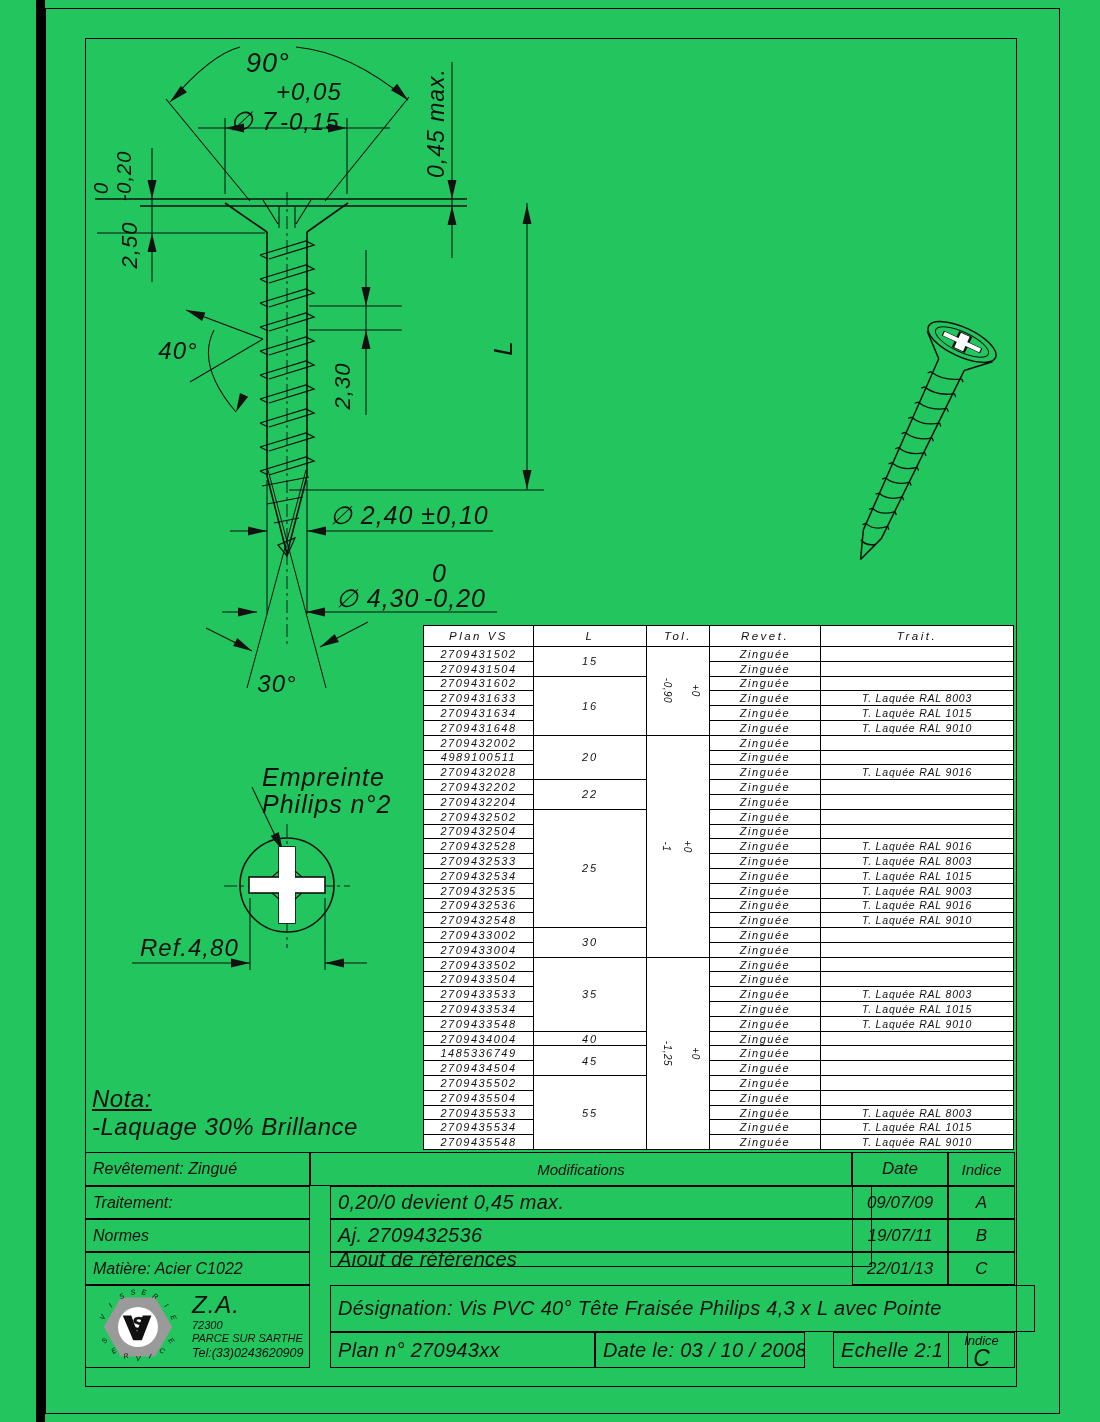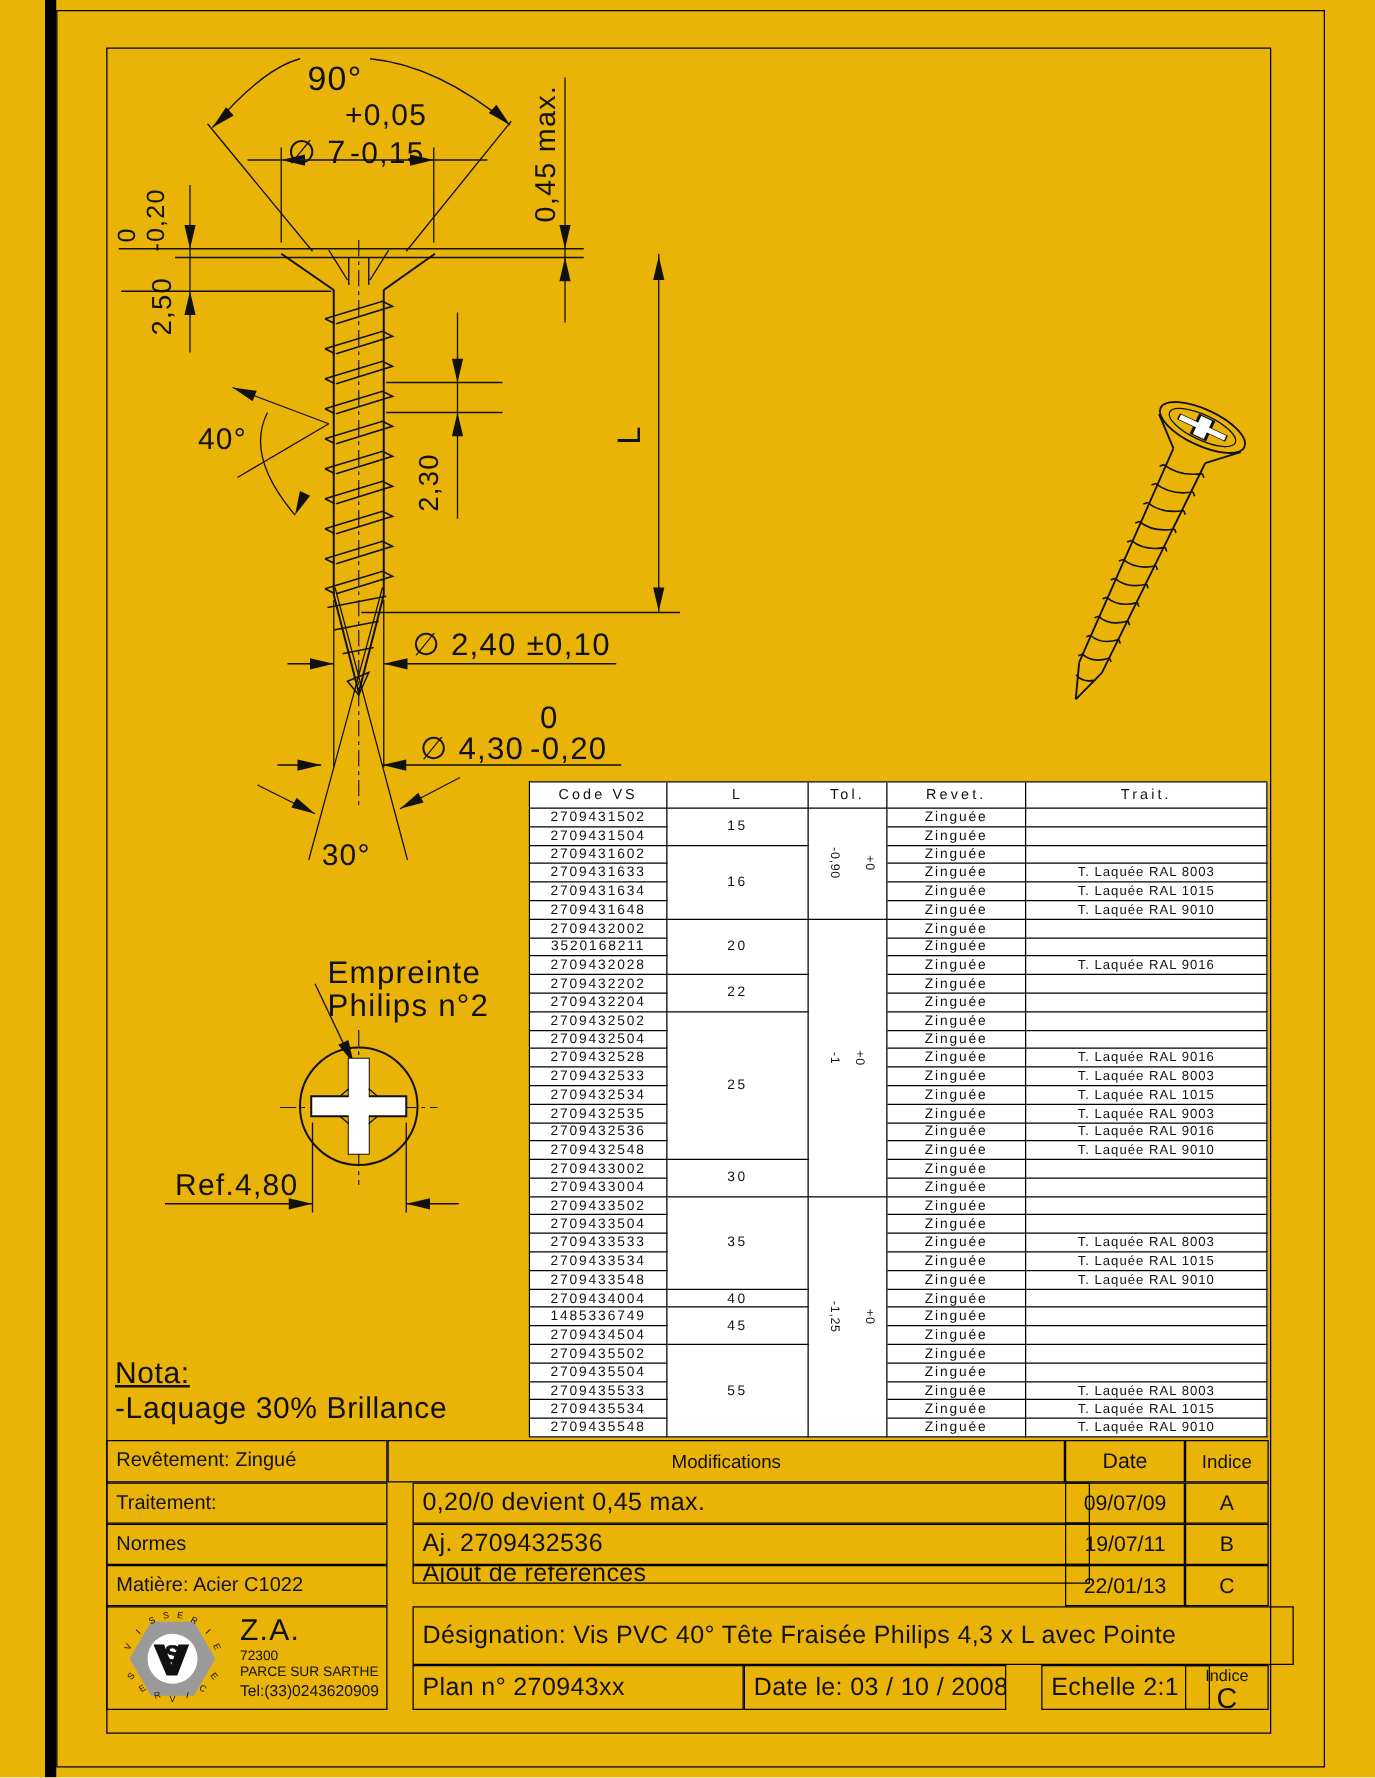--- a/index.html
+++ b/index.html
@@ -1,17 +1,17 @@
 <!DOCTYPE html>
 <html><head>
 <meta charset="utf-8">
 <style>
   html,body{margin:0;padding:0;background:#fff;}
-  #page{position:relative;width:1100px;height:1422px;background:#eab308;overflow:hidden;
-        font-family:"Liberation Sans",sans-serif;color:#111;}
+  #page{position:relative;width:1100px;height:1422px;background:#22c55e;overflow:hidden;
+        font-family:"Liberation Sans",sans-serif;color:#111;font-style:italic;}
   .abs{position:absolute;}
   #left-strip{left:36px;top:0;width:9px;height:1422px;background:#000;}
   #outer-border{left:45px;top:8px;width:1013px;height:1404px;border:1.5px solid #000;}
   #inner-frame{left:85px;top:38px;width:930px;height:1347px;border:1.5px solid #000;}
   svg{display:block;}
   svg text{font-family:"Liberation Sans",sans-serif;fill:#111;}
   .dimtext{letter-spacing:1px;}
   
   #vs-table{left:423px;top:625px;width:590px;height:524px;display:grid;
     grid-template-columns:110px 113px 63px 111px 193px;
@@ -179,21 +179,21 @@
       <text x="336" y="607" font-size="25">∅ 4,30</text>
       <text x="424" y="607" font-size="25">-0,20</text>
       <text x="277" y="692" font-size="24" text-anchor="middle">30°</text>
       <text x="262" y="786" font-size="25">Empreinte</text>
       <text x="262" y="813" font-size="25">Philips n°2</text>
       <text x="140" y="956" font-size="24">Ref.4,80</text>
     </g>
   </svg>
 
   <div class="abs" id="vs-table">
-      <div class="cell hdr" style="grid-area: 1 / 1 / span 1;">Code VS</div>
+      <div class="cell hdr" style="grid-area: 1 / 1 / span 1;">Plan VS</div>
       <div class="cell hdr" style="grid-area: 1 / 2 / span 1;">L</div>
       <div class="cell hdr" style="grid-area: 1 / 3 / span 1;">Tol.</div>
       <div class="cell hdr" style="grid-area: 1 / 4 / span 1;">Revet.</div>
       <div class="cell hdr" style="grid-area: 1 / 5 / span 1;">Trait.</div>
       <div class="cell " style="grid-area: 2 / 1 / span 1;">2709431502</div>
       <div class="cell " style="grid-area: 2 / 4 / span 1;">Zinguée</div>
       <div class="cell trait" style="grid-area: 2 / 5 / span 1;"></div>
       <div class="cell " style="grid-area: 3 / 1 / span 1;">2709431504</div>
       <div class="cell " style="grid-area: 3 / 4 / span 1;">Zinguée</div>
       <div class="cell trait" style="grid-area: 3 / 5 / span 1;"></div>
@@ -205,21 +205,21 @@
       <div class="cell trait" style="grid-area: 5 / 5 / span 1;">T. Laquée RAL 8003</div>
       <div class="cell " style="grid-area: 6 / 1 / span 1;">2709431634</div>
       <div class="cell " style="grid-area: 6 / 4 / span 1;">Zinguée</div>
       <div class="cell trait" style="grid-area: 6 / 5 / span 1;">T. Laquée RAL 1015</div>
       <div class="cell " style="grid-area: 7 / 1 / span 1;">2709431648</div>
       <div class="cell " style="grid-area: 7 / 4 / span 1;">Zinguée</div>
       <div class="cell trait" style="grid-area: 7 / 5 / span 1;">T. Laquée RAL 9010</div>
       <div class="cell " style="grid-area: 8 / 1 / span 1;">2709432002</div>
       <div class="cell " style="grid-area: 8 / 4 / span 1;">Zinguée</div>
       <div class="cell trait" style="grid-area: 8 / 5 / span 1;"></div>
-      <div class="cell " style="grid-area: 9 / 1 / span 1;">3520168211</div>
+      <div class="cell " style="grid-area: 9 / 1 / span 1;">4989100511</div>
       <div class="cell " style="grid-area: 9 / 4 / span 1;">Zinguée</div>
       <div class="cell trait" style="grid-area: 9 / 5 / span 1;"></div>
       <div class="cell " style="grid-area: 10 / 1 / span 1;">2709432028</div>
       <div class="cell " style="grid-area: 10 / 4 / span 1;">Zinguée</div>
       <div class="cell trait" style="grid-area: 10 / 5 / span 1;">T. Laquée RAL 9016</div>
       <div class="cell " style="grid-area: 11 / 1 / span 1;">2709432202</div>
       <div class="cell " style="grid-area: 11 / 4 / span 1;">Zinguée</div>
       <div class="cell trait" style="grid-area: 11 / 5 / span 1;"></div>
       <div class="cell " style="grid-area: 12 / 1 / span 1;">2709432204</div>
       <div class="cell " style="grid-area: 12 / 4 / span 1;">Zinguée</div>

